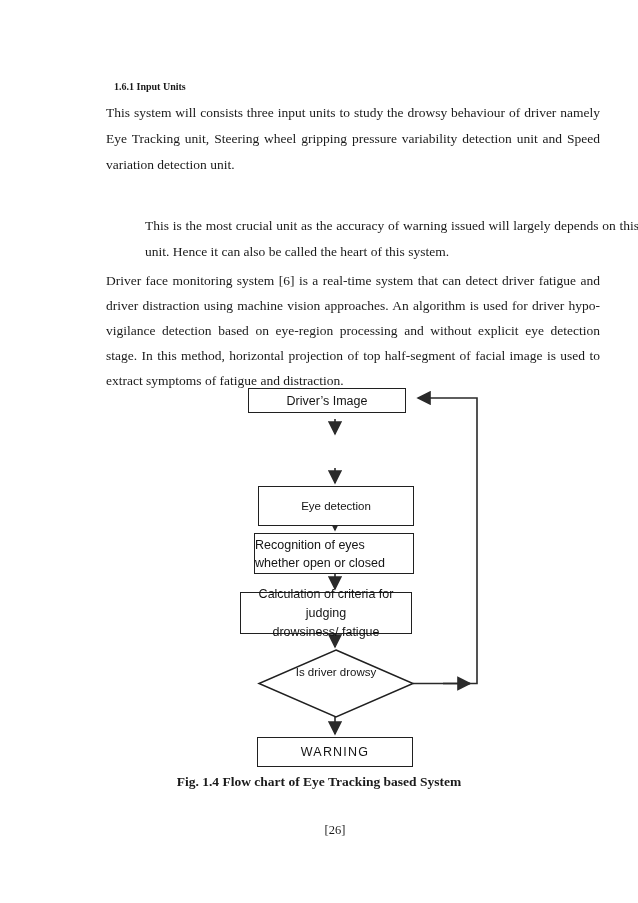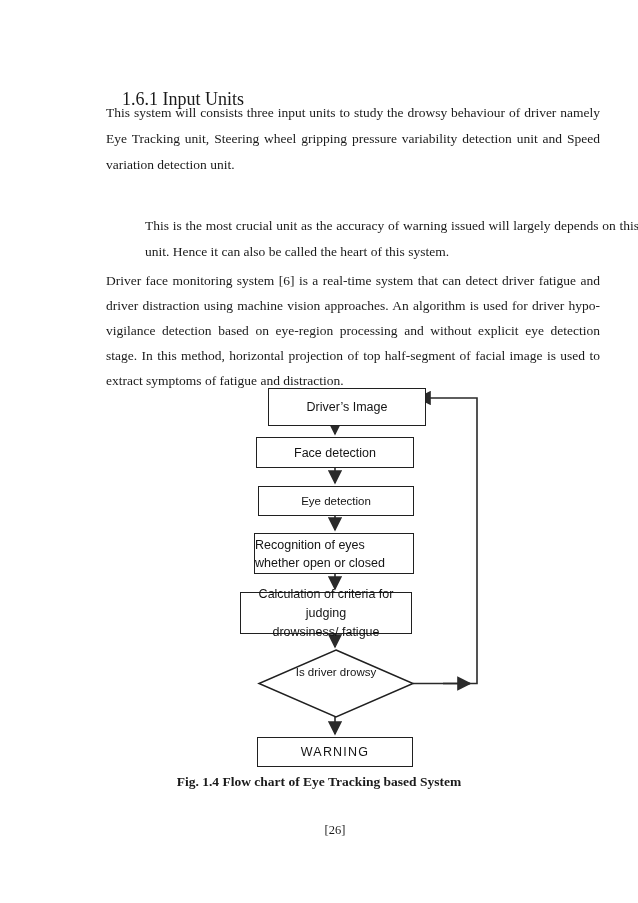--- a/index.html
+++ b/index.html
@@ -6,41 +6,41 @@
   .page {
     position:relative;
     width:638px; height:903px;
     background:#ffffff;
     font-family:"Liberation Serif", serif;
     color:#1a1a1a;
     overflow:hidden;
   }
   .block { position:absolute; left:106px; width:494px; }
   .heading {
-    font-size:18px; font-weight:normal; margin:16px;
+    font-size:10px; font-weight:bold; margin:8px;
     white-space:pre-wrap;
   }
   .para {
     font-size:13.5px; line-height:26px; margin:0;
     text-align:justify;
   }
   #para3 { line-height:25px; }
 
   
   #connectors { position:absolute; left:0; top:0; width:638px; height:903px; pointer-events:none; }
   .node {
     position:absolute; box-sizing:border-box;
     border:1.5px solid #202020; background:#ffffff;
     display:flex; flex-direction:column; align-items:center; justify-content:center;
     font-family:"Liberation Sans", sans-serif; color:#141414;
   }
   .node span { display:block; }
-  #node-drivers-image   { left:268px; top:388px; width:158px; height:38px; font-size:12.5px; }
+  #node-drivers-image   { left:248px; top:388px; width:158px; height:25px; font-size:12.5px; }
   #node-face-detection  { left:256px; top:437px; width:158px; height:31px; font-size:12.5px; }
-  #node-eye-detection   { left:258px; top:486px; width:156px; height:30px; font-size:11.5px; }
+  #node-eye-detection   { left:258px; top:486px; width:156px; height:40px; font-size:11.5px; }
   #node-recognition     { left:254px; top:533px; width:160px; height:41px; font-size:12.5px;
                           align-items:flex-start; line-height:18px; }
   #node-calculation     { left:240px; top:592px; width:172px; height:42px; font-size:12.5px;
                           line-height:19px; text-align:center; }
   #node-warning         { left:257px; top:737px; width:156px; height:30px; font-size:12.5px;
                           letter-spacing:1.2px; }
   #diamond-label {
     position:absolute; left:276px; top:663px; width:120px;
     text-align:center; font-family:"Liberation Sans", sans-serif;
     font-size:11.5px; line-height:18px; color:#141414;
@@ -84,23 +84,20 @@
       <polyline points="413,683.5 477,683.5 477,398 418,398" marker-end="url(#arrow)"></polyline>
       <line x1="443" y1="683.5" x2="470" y2="683.5" marker-end="url(#arrow)"></line>
       <polygon points="336,650 413,683.5 336,717 259,683.5" fill="#ffffff" stroke="#202020" stroke-width="1.5"></polygon>
     </g>
   </svg>
 
   <div class="node" id="node-drivers-image">
     <span>Driver’s Image</span>
   </div>
 
-  <div class="node" id="node-face-detection">
-    <span>Face detection</span>
-  </div>
 
   <div class="node" id="node-eye-detection">
     <span>Eye detection</span>
   </div>
 
   <div class="node" id="node-recognition">
     <span>Recognition of eyes</span>
     <span>whether open or closed</span>
   </div>
 

